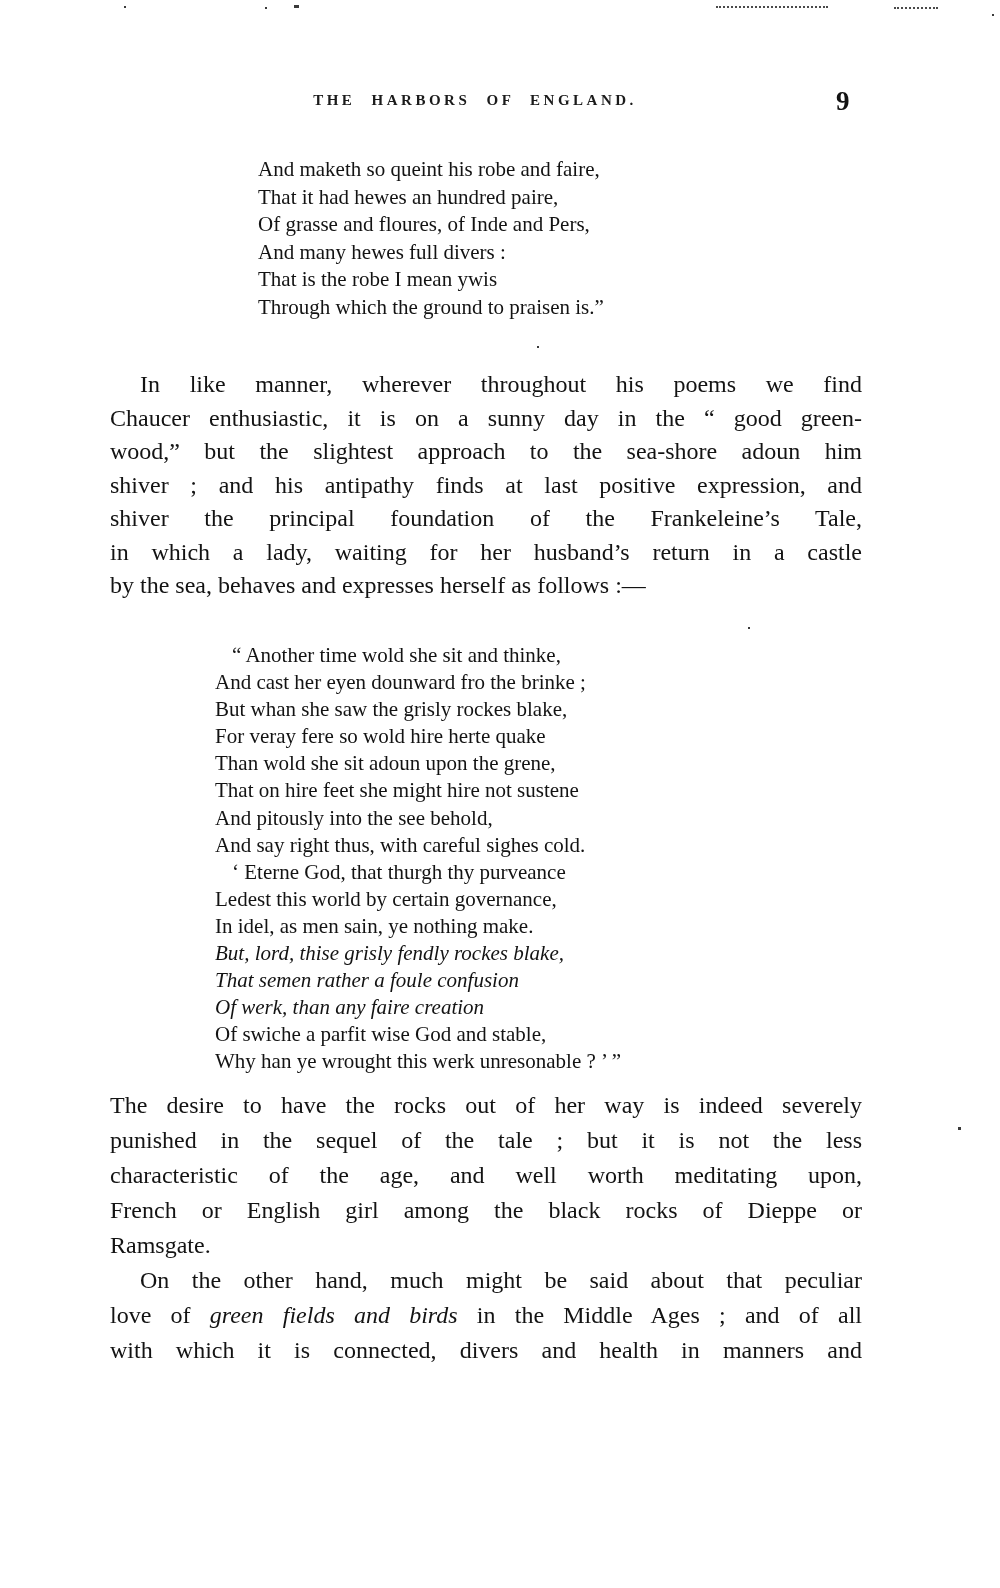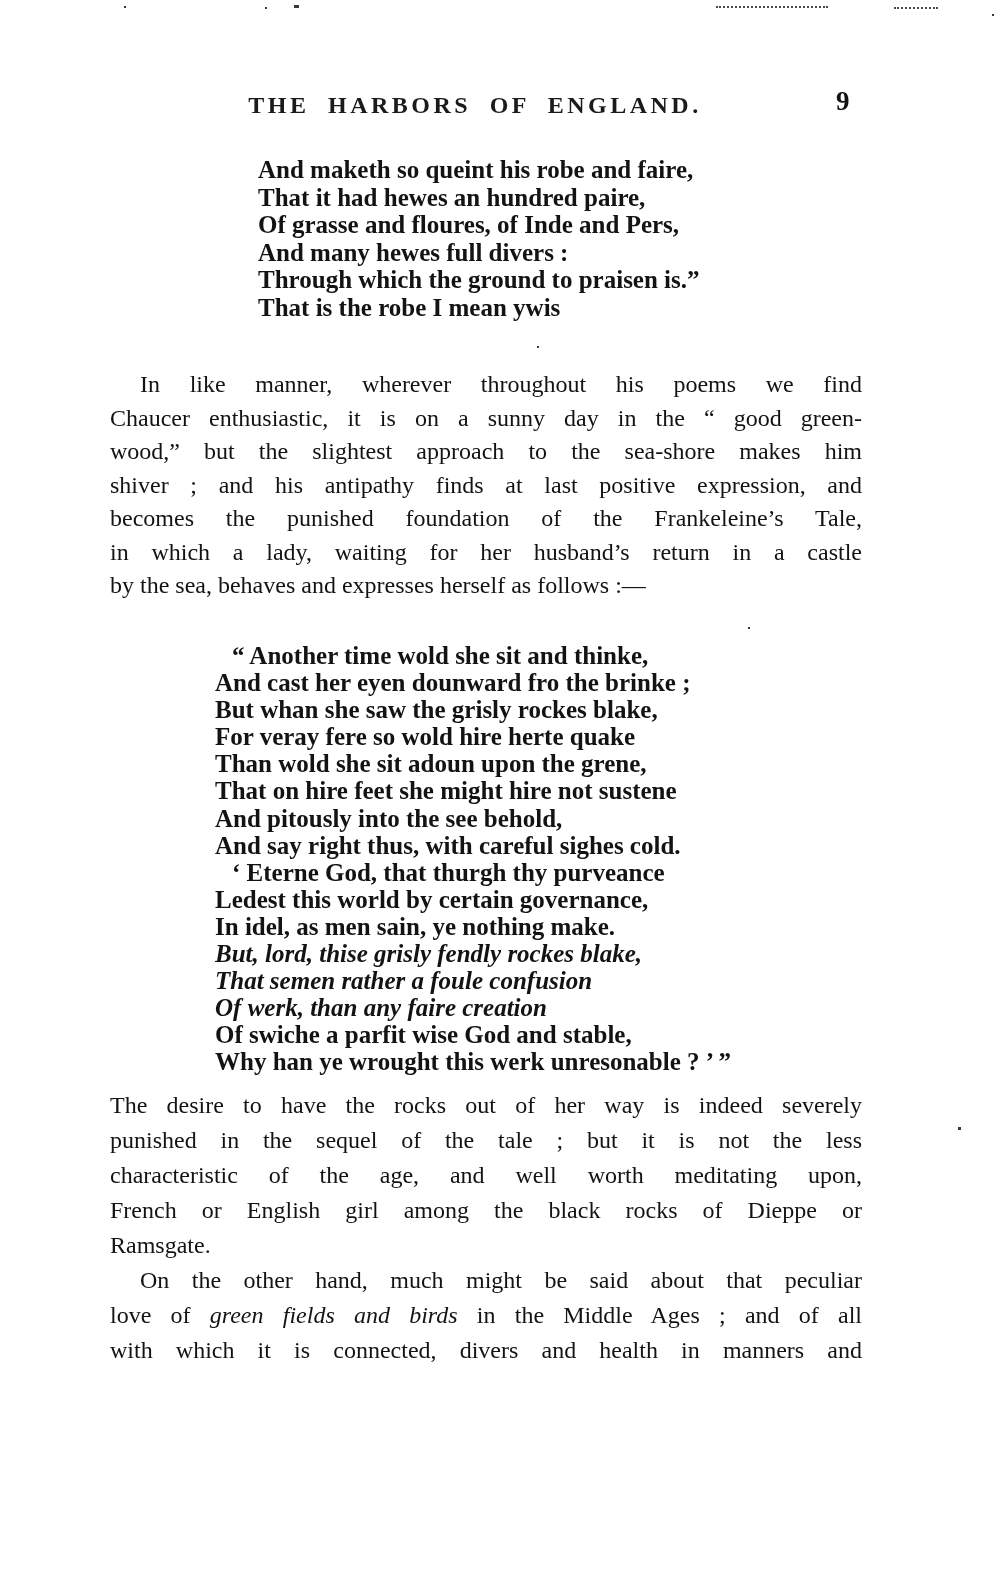--- a/index.html
+++ b/index.html
@@ -4,29 +4,29 @@
 <style>
   html, body { margin:0; padding:0; background:#ffffff; }
   .page {
     position:relative; width:1000px; height:1588px;
     background:#fff; overflow:hidden;
     font-family:"Liberation Serif", serif; color:#131313;
   }
   
   .header-title {
     position:absolute; top:92px; left:0; width:950px;
-    text-align:center; font-size:24px; letter-spacing:3.5px; word-spacing:9px;
+    text-align:center; font-size:15px; letter-spacing:3.5px; word-spacing:9px;
     font-weight:bold; color:#1b1b1b;
   }
   .page-number {
     position:absolute; top:86px; left:836px;
     font-size:27px; font-weight:bold;
   }
   
-  .poem { position:absolute; font-weight:bold; font-size:25px; white-space:nowrap; }
+  .poem { position:absolute; font-weight:normal; font-size:21px; white-space:nowrap; }
   #poem1 { top:156px; left:258px; line-height:27.6px; }
   #poem2 { top:642px; left:215px; line-height:27.1px; }
   .poem-line.pindent { padding-left:17px; }
   .poem-line.italic { font-style:italic; }
   
   .bodyblock { position:absolute; left:110px; width:752px; font-size:24px; }
   #para1  { top:368px;  line-height:33.5px; }
   #bottom { top:1088px; line-height:35px; }
   .bline { text-align:justify; text-align-last:justify; }
   .bline.first { text-indent:30px; }
@@ -52,30 +52,30 @@
   <div class="speck" style="left:958px; top:1127px; width:3px; height:3px;"></div>
 
   <div class="header-title">THE HARBORS OF ENGLAND.</div>
   <div class="page-number">9</div>
 
   <div class="poem" id="poem1">
     <div class="poem-line">And maketh so queint his robe and faire,</div>
     <div class="poem-line">That it had hewes an hundred paire,</div>
     <div class="poem-line">Of grasse and floures, of Inde and Pers,</div>
     <div class="poem-line">And many hewes full divers :</div>
+    <div class="poem-line">That is the robe I mean ywis</div>
     <div class="poem-line">Through which the ground to praisen is.”</div>
-    <div class="poem-line">That is the robe I mean ywis</div>
   </div>
 
   <div class="bodyblock" id="para1">
     <div class="bline first">In like manner, wherever throughout his poems we find</div>
     <div class="bline">Chaucer enthusiastic, it is on a sunny day in the “ good green-</div>
-    <div class="bline">wood,” but the slightest approach to the sea-shore makes him</div>
+    <div class="bline">wood,” but the slightest approach to the sea-shore adoun him</div>
     <div class="bline">shiver ; and his antipathy finds at last positive expression, and</div>
-    <div class="bline">becomes the punished foundation of the Frankeleine’s Tale,</div>
+    <div class="bline">shiver the principal foundation of the Frankeleine’s Tale,</div>
     <div class="bline">in which a lady, waiting for her husband’s return in a castle</div>
     <div class="bline endl">by the sea, behaves and expresses herself as follows :—</div>
   </div>
 
   <div class="poem" id="poem2">
     <div class="poem-line pindent">“ Another time wold she sit and thinke,</div>
     <div class="poem-line">And cast her eyen dounward fro the brinke ;</div>
     <div class="poem-line">But whan she saw the grisly rockes blake,</div>
     <div class="poem-line">For veray fere so wold hire herte quake</div>
     <div class="poem-line">Than wold she sit adoun upon the grene,</div>

